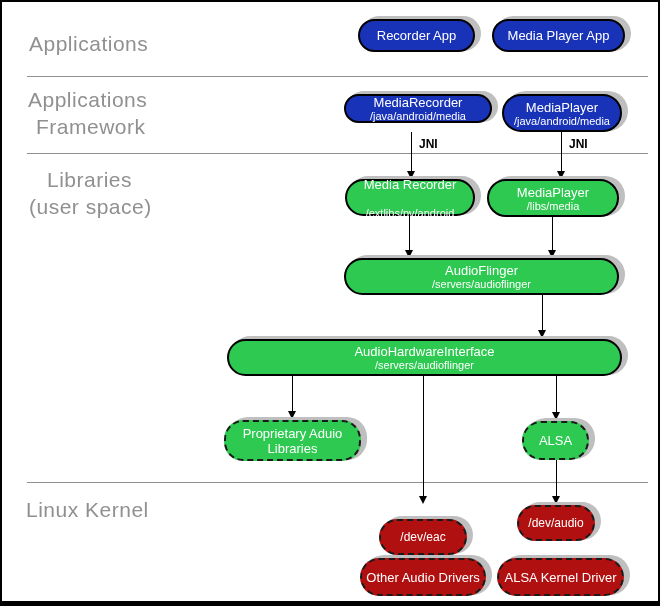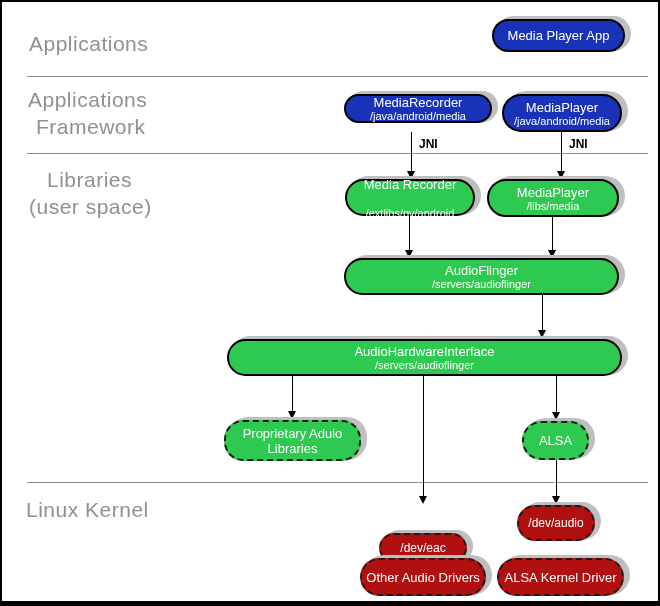--- a/index.html
+++ b/index.html
@@ -47,20 +47,24 @@
     <span class="l2" style="padding-left:8px">Framework</span>
   </div>
   <div class="layer-label" style="left:27px;top:164px">
     <span style="padding-left:18px">Libraries</span>
     <span class="l2">(user space)</span>
   </div>
   <div class="layer-label" style="left:24px;top:494px">
     <span>Linux Kernel</span>
   </div>
 
+  <div class="node" style="left: 356px; top: 17px; width: 117px; height: 33px; background: rgb(24, 50, 184);">
+    <span class="title">Recorder App</span>
+
+  </div>
   <div class="node" style="left: 490px; top: 17px; width: 133px; height: 33px; background: rgb(24, 50, 184);">
     <span class="title">Media Player App</span>
 
   </div>
 
   <div class="node" style="left: 342px; top: 92px; width: 148px; height: 29px; background: rgb(24, 50, 184);">
     <span class="title">MediaRecorder</span>
     <span class="subtitle">/java/android/media</span>
   </div>
   <div class="node" style="left: 500px; top: 92px; width: 120px; height: 38px; background: rgb(24, 50, 184);">
@@ -105,21 +109,21 @@
     <span class="title">ALSA</span>
 
   </div>
   <div class="node dashed" style="left: 222px; top: 418px; width: 137px; height: 41px; padding: 2px 6px; background: rgb(45, 201, 81);">
     <span class="title">Proprietary Aduio Libraries</span>
 
   </div>
 
   <div class="arrow" style="left:550px;top:458px;height:44px"></div>
 
-  <div class="node dashed" style="left: 377px; top: 531px; width: 88px; height: 30px; background: rgb(177, 16, 16);">
+  <div class="node dashed" style="left: 377px; top: 517px; width: 88px; height: 36px; background: rgb(177, 16, 16);">
     <span class="title" style="font-size:12px">/dev/eac</span>
 
   </div>
   <div class="node dashed" style="left: 515px; top: 503px; width: 78px; height: 36px; background: rgb(177, 16, 16);">
     <span class="title" style="font-size:12px">/dev/audio</span>
 
   </div>
   <div class="node dashed" style="left: 495px; top: 556px; width: 127px; height: 38px; background: rgb(177, 16, 16);">
     <span class="title">ALSA Kernel Driver</span>
 

